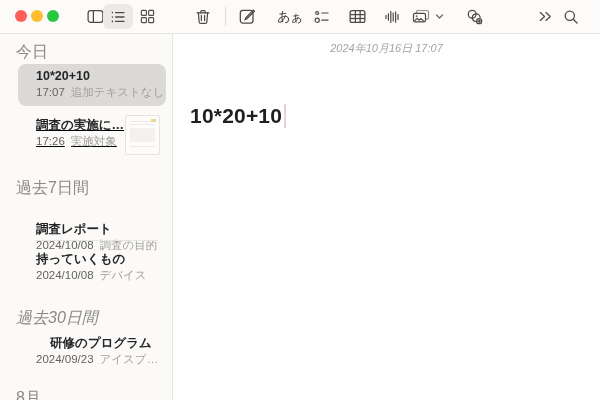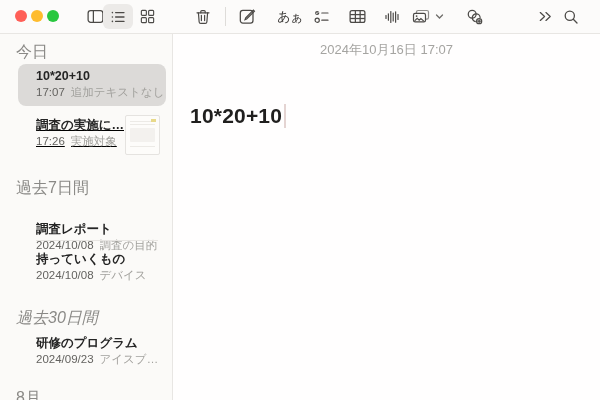--- a/index.html
+++ b/index.html
@@ -53,21 +53,21 @@
     background:#fdfcfa;border:1px solid #e5e3e0;border-radius:2px;
   }
   .thumb .tline{position:absolute;left:4px;right:4px;height:1px;background:#eceae6;}
   .thumb .tbox{position:absolute;left:4px;right:4px;top:12px;height:14px;background:#f3f1ee;border-radius:1px;}
   .thumb .tmark{position:absolute;right:3px;top:3px;width:5px;height:3px;background:#e8d98a;}
 
   
   .main{position:absolute;left:173px;top:34px;width:427px;height:366px;background:#fffefe;}
   .note-date{
     position:absolute;left:0;top:7px;width:100%;text-align:center;
-    font-size:13px;color:#a5a4a1;
+    font-size:11px;color:#a5a4a1;font-style:italic;
   }
   .note-body{
     position:absolute;left:17px;top:70px;display:flex;align-items:center;
     font-size:21px;font-weight:700;color:#201f1e;letter-spacing:0.2px;
   }
   .caret{width:2px;height:24px;background:#e4d4d2;margin-left:2px;}
 </style>
 </head>
 <body>
 
@@ -266,21 +266,21 @@
     <div class="note-row" style="top:218px;">
       <div class="note-title">持っていくもの</div>
       <div class="note-sub">
         <span class="note-meta">2024/10/08</span>
         <span class="note-preview">デバイス</span>
       </div>
     </div>
 
     <div class="section-header" style="top:274px;font-style:italic;">過去30日間</div>
 
-    <div class="note-row" style="top:302px;">
+    <div class="note-row" style="top:302px;text-align:center;">
       <div class="note-title">研修のプログラム</div>
       <div class="note-sub">
         <span class="note-meta">2024/09/23</span>
         <span class="note-preview">アイスブ…</span>
       </div>
     </div>
 
     <div class="section-header" style="top:354px;">8月</div>
   </div>
 

